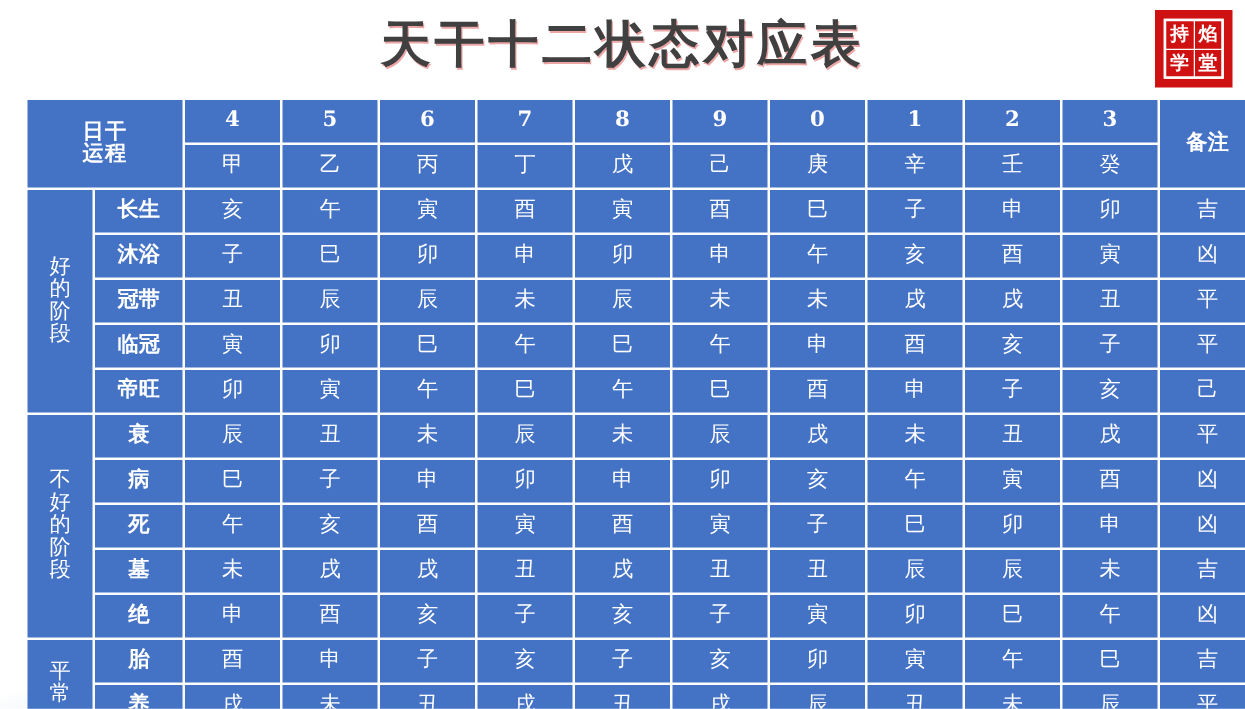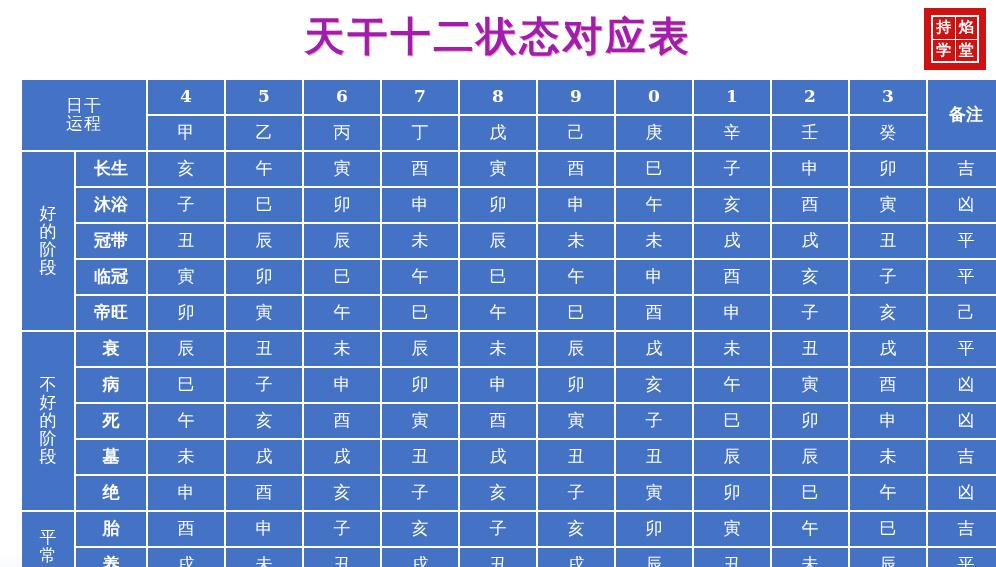--- a/index.html
+++ b/index.html
@@ -40,21 +40,21 @@
 
   
   .title {
     position: absolute;
     top: 10px;
     left: 0;
     width: 996px;
     text-align: center;
     font-size: 40px;
     font-weight: bold;
-    color: #a21caf;
+    color: #404040;
     letter-spacing: 3px;
     line-height: 52px;
     text-shadow: 1px 1px 0 rgba(200,0,0,0.35);
     white-space: nowrap;
   }
 
   
   .seal {
     position: absolute;
     top: 8px;
@@ -116,21 +116,21 @@
   }
 
   
   col.c-group { width: 52px; }
   col.c-stage { width: 70px; }
   col.c-stem  { width: 76px; }
   col.c-note  { width: 76px; }
 
   td.head-corner {
     font-size: 15px;
-    font-weight: normal;
+    font-weight: bold;
     line-height: 20px;
     letter-spacing: 1px;
     margin-top: 40px;
   }
   td.head-num {
     color: #ffff33;
     font-weight: bold;
     font-size: 18px;
     font-family: "DejaVu Sans", "Liberation Sans", sans-serif;
     height: 26px;

